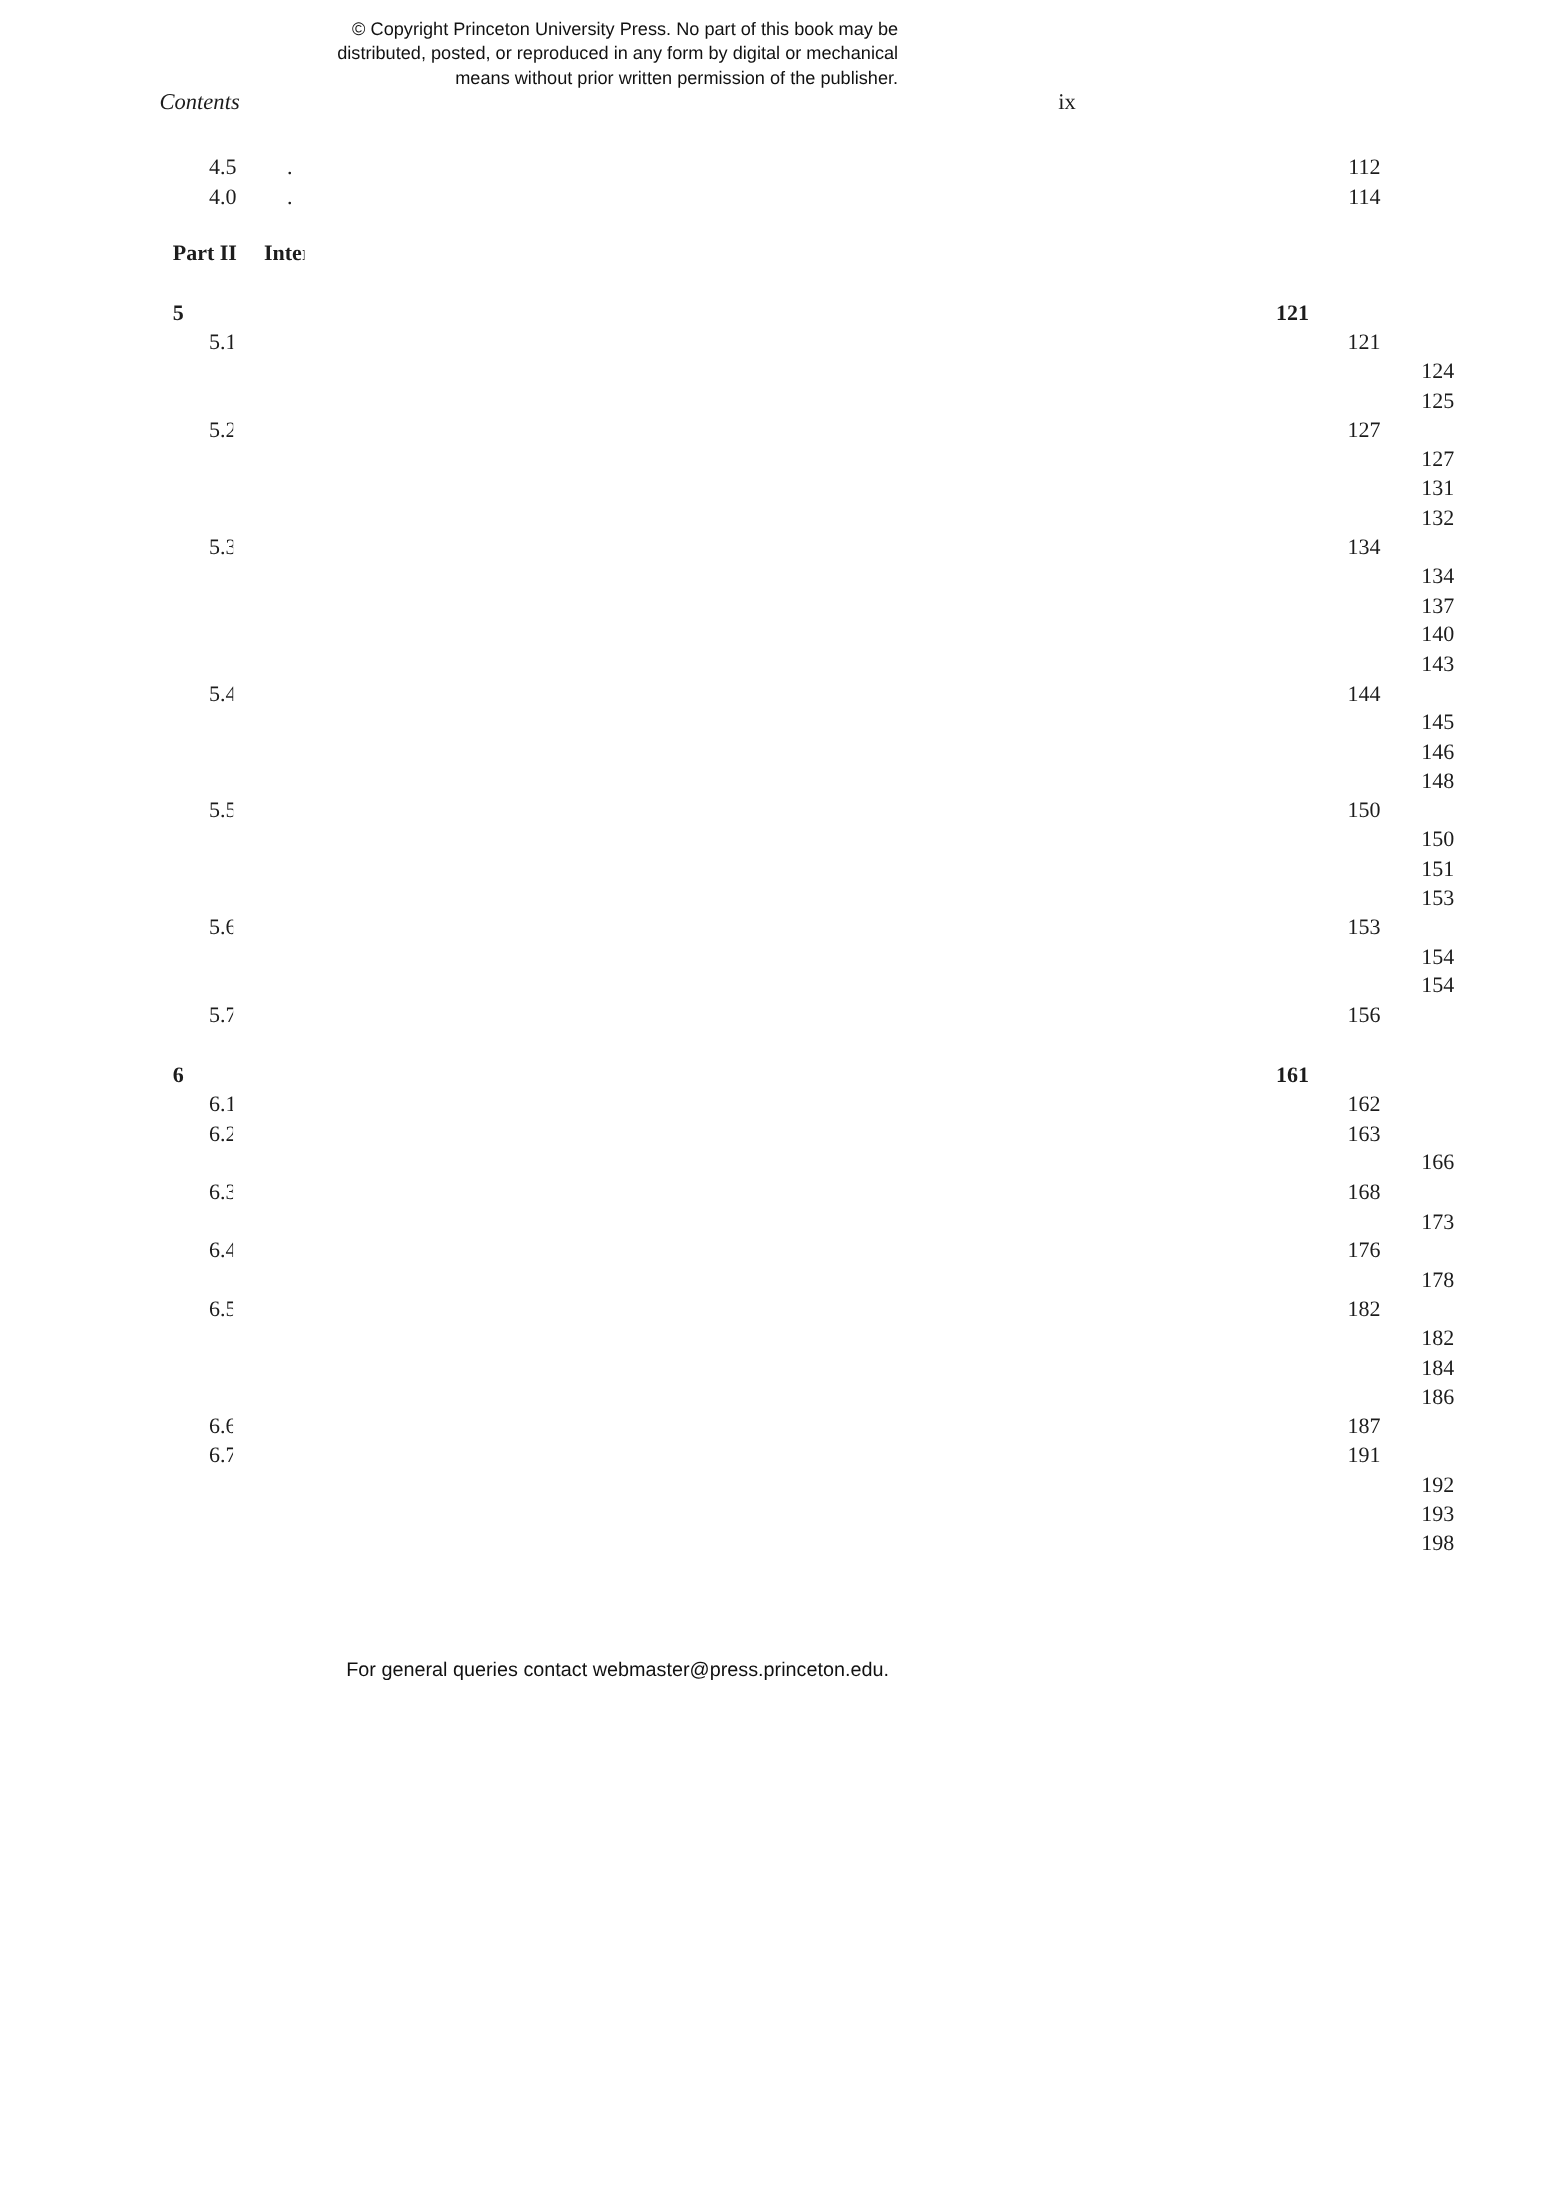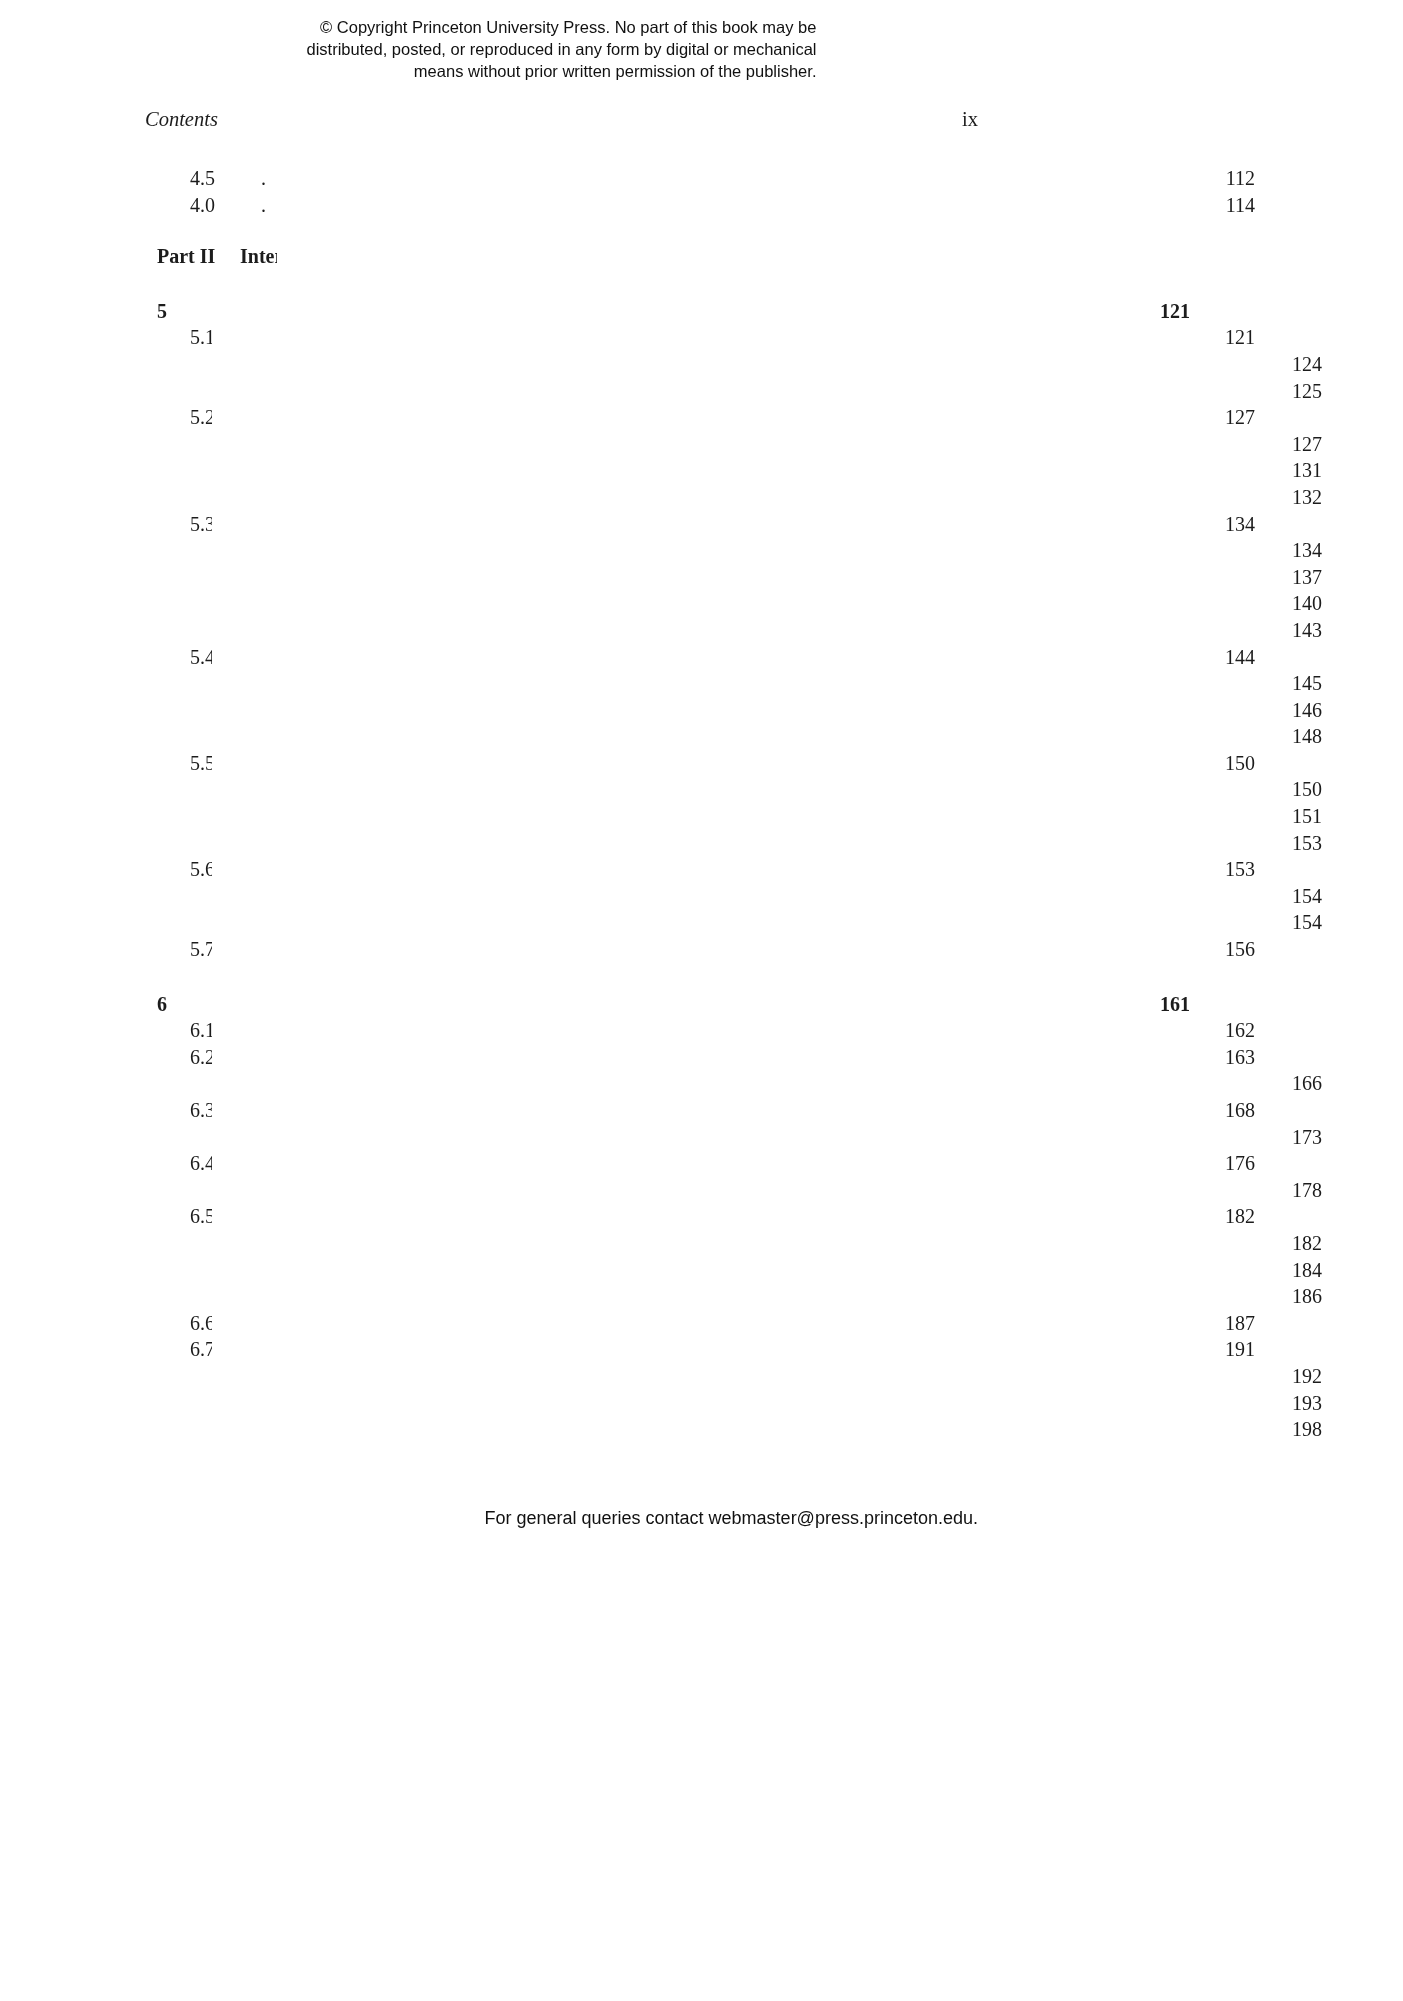--- a/index.html
+++ b/index.html
@@ -22,21 +22,20 @@
     margin: 16px auto 0 auto;
     width: fit-content;
     text-align: right;
     font-family: "Liberation Sans", "DejaVu Sans", sans-serif;
     font-size: 16.5px;
     line-height: 22px;
     white-space: pre-line;
     color: #111;
   }
   .contents-header {
-    margin-top: 26px;
     display: flex;
     justify-content: space-between;
     align-items: baseline;
     font-size: 20.5px;
   }
   .contents-header .page-title {
     font-style: italic;
   }
   .toc {
     margin-top: 34px;
@@ -87,21 +86,21 @@
   .row.chapter {
     font-weight: bold;
     margin-top: 28px;
   }
   .row.chapter .num { width: 33px; }
   .footer {
     position: absolute;
     top: 1508px;
     left: 145px;
     width: 833px;
-    text-align: right;
+    text-align: center;
     font-family: "Liberation Sans", "DejaVu Sans", sans-serif;
     font-size: 18px;
     color: #111;
   }
 </style>
 </head>
 <body>
 
 <div class="page">
 

